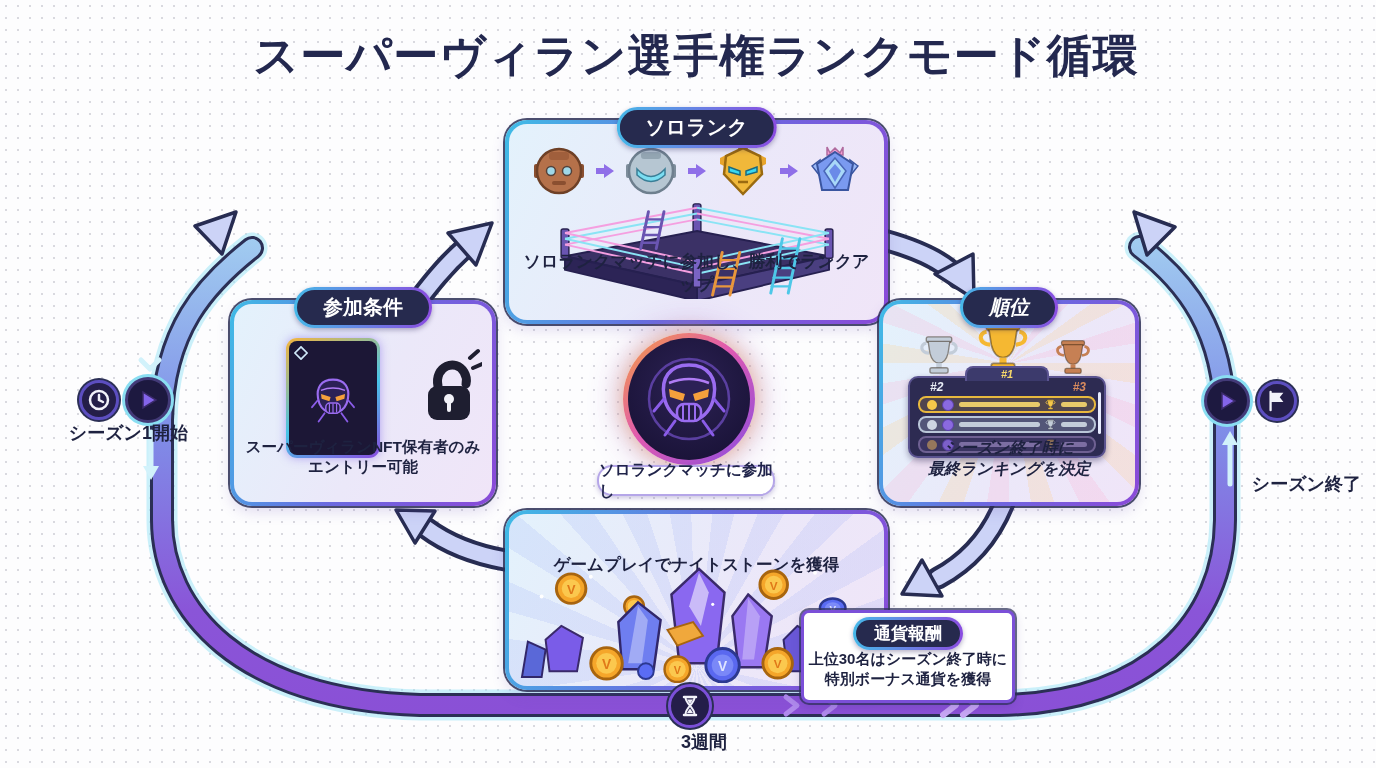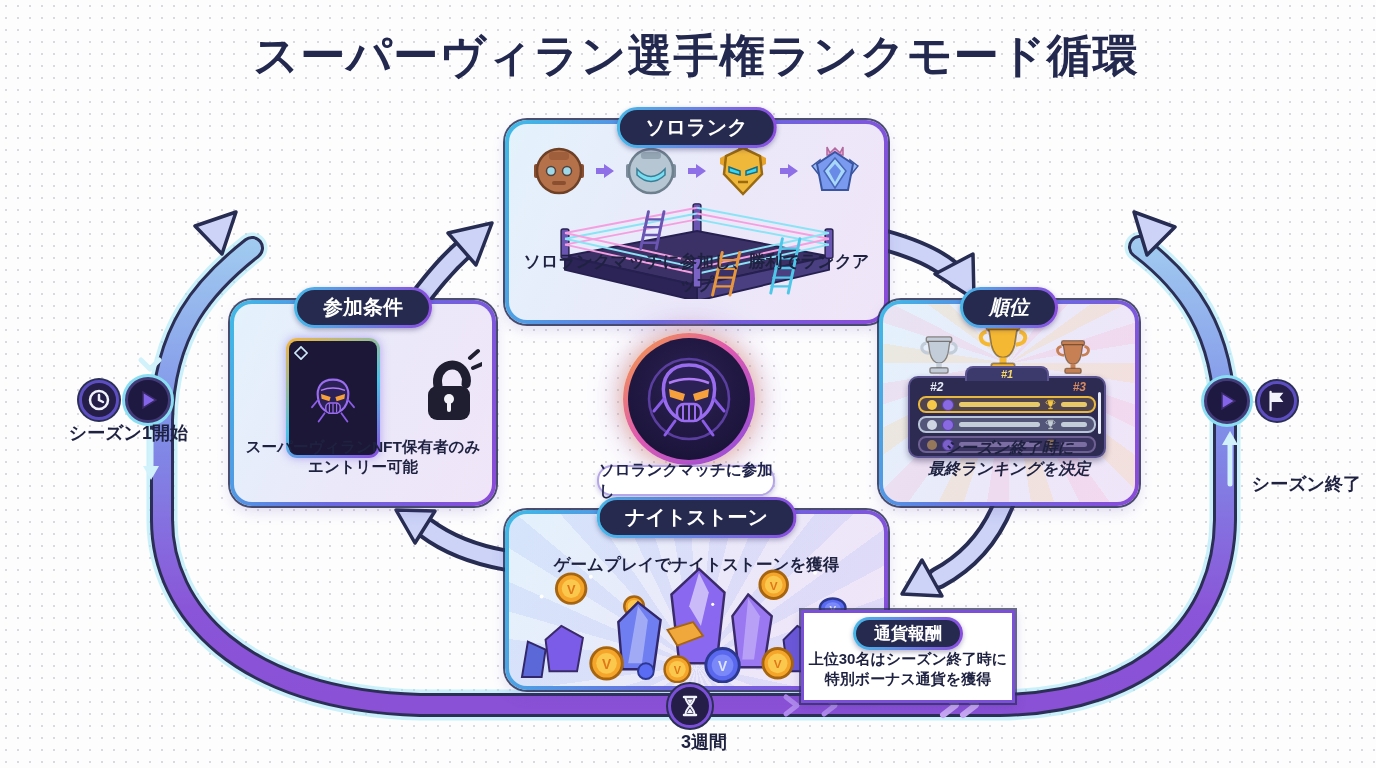--- a/index.html
+++ b/index.html
@@ -70,21 +70,21 @@
   .ranking .cap{bottom:6px;font-size:16px;line-height:1.3;}
 
   .stone{left:505px;top:510px;width:375px;height:172px;}
   .rays2{position:absolute;inset:0;border-radius:18px;
     background:repeating-conic-gradient(from -90deg at 50% 88%,
       rgba(140,160,245,.16) 0deg 8deg,rgba(255,255,255,0) 8deg 16deg);}
   .stone .cap{top:23px;font-size:16.5px;}
   .crystals{position:absolute;bottom:3px;left:50%;transform:translateX(-50%);}
 
   .cbox{position:absolute;left:801px;top:610px;width:208px;height:87px;z-index:6;background:#fff;
-    border:3px solid #7b4fd8;border-radius:0;
+    border:3px solid #7b4fd8;border-radius:8px;
     box-shadow:0 0 0 2px rgba(43,47,85,.7),0 4px 10px rgba(80,50,150,.25);}
   .cbox .pill{top:4px;font-size:17px;padding:2px 18px;}
   .cline{position:absolute;left:0;right:0;text-align:center;font-size:15px;font-weight:800;color:#1e2240;}
   .cl1{top:37px;} .cl2{top:57px;}
 
   .logo{position:absolute;left:623px;top:333px;width:132px;height:132px;z-index:3;border-radius:50%;
     padding:5px;box-sizing:border-box;
     background:linear-gradient(135deg,#f5a03c,#e05ab0 45%,#8a4ce0);
     box-shadow:0 0 22px rgba(245,160,60,.55),0 0 34px rgba(138,76,224,.45);}
   .logo-in{width:100%;height:100%;border-radius:50%;background:radial-gradient(circle at 50% 40%,#2c2254,#1a1338 80%);
@@ -346,21 +346,20 @@
       <span class="sb"></span>
     </div>
     <p class="cap">
       <span>シーズン終了時に</span><br>
       <span>最終ランキングを決定</span>
     </p>
   </section>
 
   <section class="fbox stone">
     <div class="rays2"></div>
-    <div class="pill">ナイトストーン</div>
     <p class="cap">ゲームプレイでナイトストーンを獲得</p>
     <svg class="crystals" width="356" height="118" viewBox="0 0 360 120">
       <g>
         <circle cx="52" cy="24" r="15" fill="#f5a62a" stroke="#a8650f" stroke-width="3"></circle>
         <circle cx="52" cy="24" r="9.5" fill="#fbc84e"></circle>
         <text x="52" y="29" text-anchor="middle" font-size="13" font-weight="bold" fill="#e07818">V</text>
       </g>
       <g>
         <circle cx="116" cy="42" r="10" fill="#f5a62a" stroke="#a8650f" stroke-width="2.5"></circle>
         <circle cx="116" cy="42" r="6.5" fill="#fbc84e"></circle>

